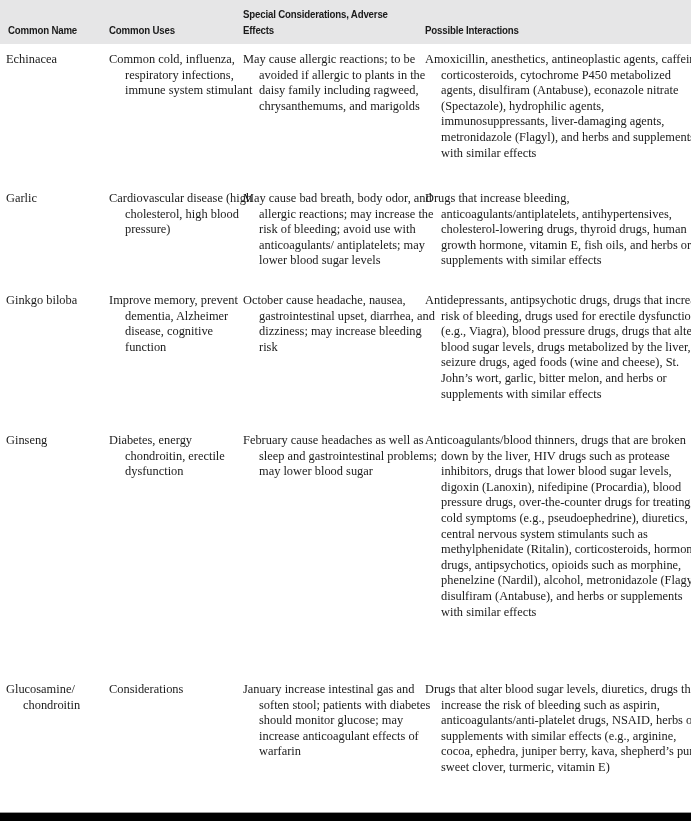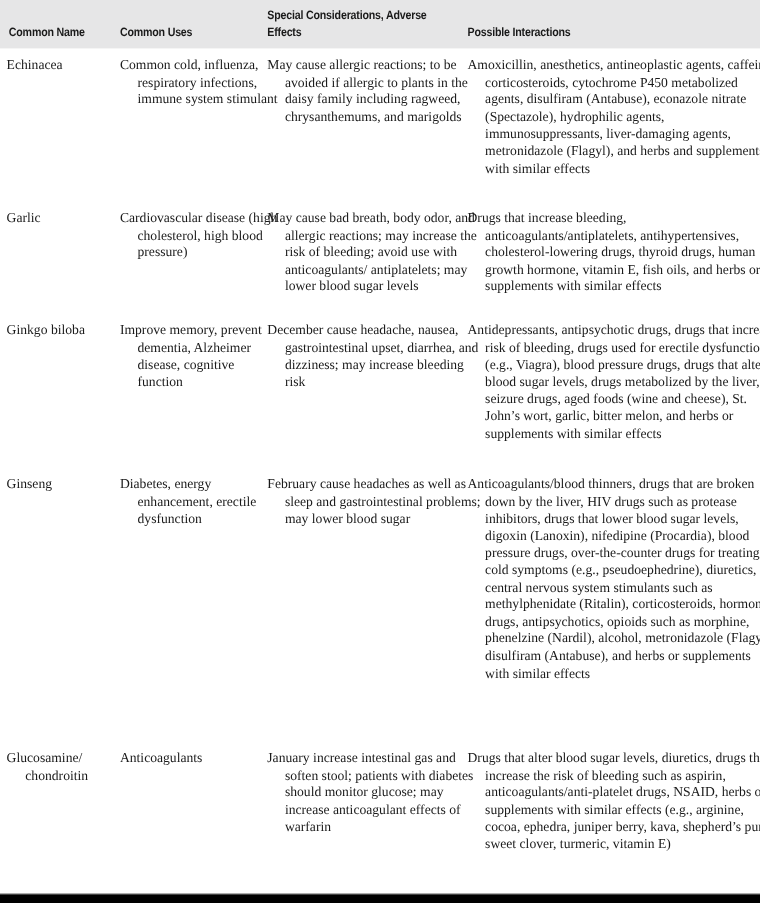--- a/index.html
+++ b/index.html
@@ -56,32 +56,32 @@
     </div>
     <div class="row" style="top:147px;">
       <div class="cell c1 hang">Garlic</div>
       <div class="cell c2 hang">Cardiovascular disease (high cholesterol, high blood pressure)</div>
       <div class="cell c3 hang">May cause bad breath, body odor, and allergic reactions; may increase the risk of bleeding; avoid use with anticoagulants/ antiplatelets; may lower blood sugar levels</div>
       <div class="cell c4 hang">Drugs that increase bleeding, anticoagulants/antiplatelets, antihypertensives, cholesterol-lowering drugs, thyroid drugs, human growth hormone, vitamin E, fish oils, and herbs or supplements with similar effects</div>
     </div>
     <div class="row" style="top:249px;">
       <div class="cell c1 hang">Ginkgo biloba</div>
       <div class="cell c2 hang">Improve memory, prevent dementia, Alzheimer disease, cognitive function</div>
-      <div class="cell c3 hang">December cause headache, nausea, gastrointestinal upset, diarrhea, and dizziness; may increase bleeding risk</div>
+      <div class="cell c3 hang">October cause headache, nausea, gastrointestinal upset, diarrhea, and dizziness; may increase bleeding risk</div>
       <div class="cell c4 hang">Antidepressants, antipsychotic drugs, drugs that increase risk of bleeding, drugs used for erectile dysfunction (e.g., Viagra), blood pressure drugs, drugs that alter blood sugar levels, drugs metabolized by the liver, seizure drugs, aged foods (wine and cheese), St. John’s wort, garlic, bitter melon, and herbs or supplements with similar effects</div>
     </div>
     <div class="row" style="top:389px;">
       <div class="cell c1 hang">Ginseng</div>
-      <div class="cell c2 hang">Diabetes, energy enhancement, erectile dysfunction</div>
+      <div class="cell c2 hang">Diabetes, energy chondroitin, erectile dysfunction</div>
       <div class="cell c3 hang">February cause headaches as well as sleep and gastrointestinal problems; may lower blood sugar</div>
       <div class="cell c4 hang">Anticoagulants/blood thinners, drugs that are broken down by the liver, HIV drugs such as protease inhibitors, drugs that lower blood sugar levels, digoxin (Lanoxin), nifedipine (Procardia), blood pressure drugs, over-the-counter drugs for treating cold symptoms (e.g., pseudoephedrine), diuretics, central nervous system stimulants such as methylphenidate (Ritalin), corticosteroids, hormonal drugs, antipsychotics, opioids such as morphine, phenelzine (Nardil), alcohol, metronidazole (Flagyl), disulfiram (Antabuse), and herbs or supplements with similar effects</div>
     </div>
     <div class="row" style="top:638px;">
       <div class="cell c1 hang narrow">Glucosamine/ chondroitin</div>
-      <div class="cell c2 hang">Anticoagulants</div>
+      <div class="cell c2 hang">Considerations</div>
       <div class="cell c3 hang">January increase intestinal gas and soften stool; patients with diabetes should monitor glucose; may increase anticoagulant effects of warfarin</div>
       <div class="cell c4 hang">Drugs that alter blood sugar levels, diuretics, drugs that increase the risk of bleeding such as aspirin, anticoagulants/anti-platelet drugs, NSAID, herbs or supplements with similar effects (e.g., arginine, cocoa, ephedra, juniper berry, kava, shepherd’s purse, sweet clover, turmeric, vitamin E)</div>
     </div>
   </div>
 
   <div class="bottom-rule"></div>
   <div class="bottom-bar"></div>
 </div>
 
 </body></html>

